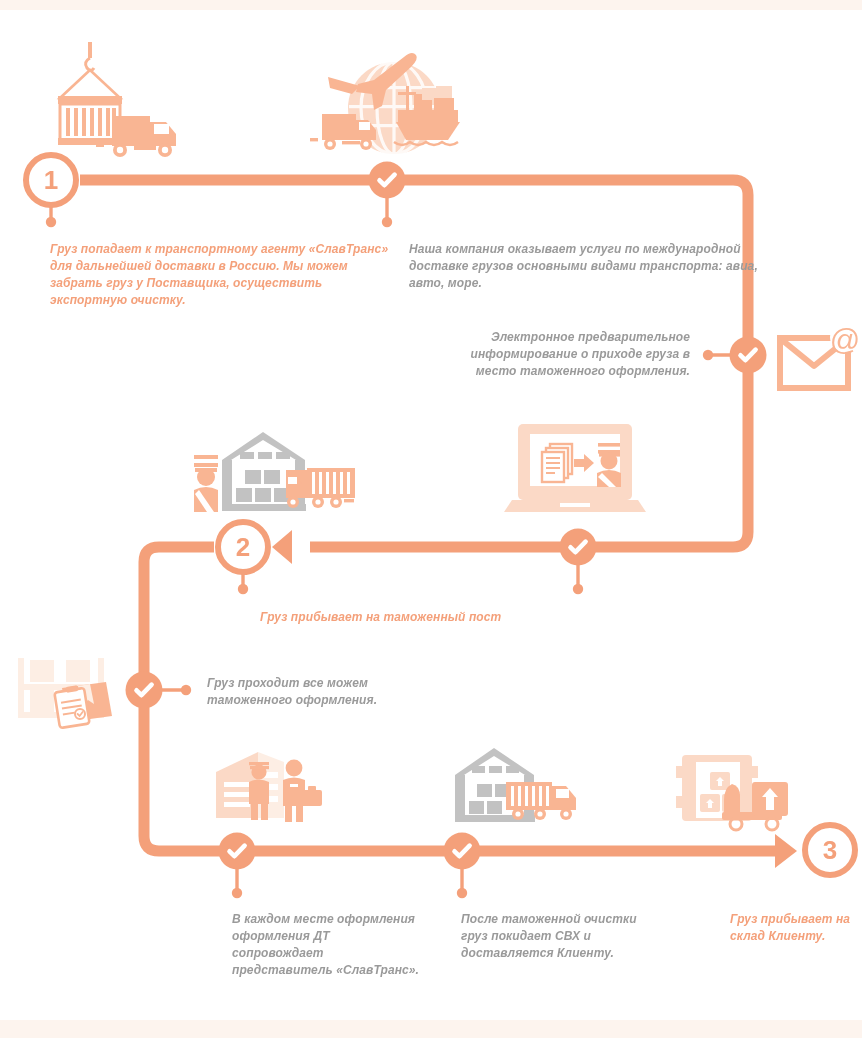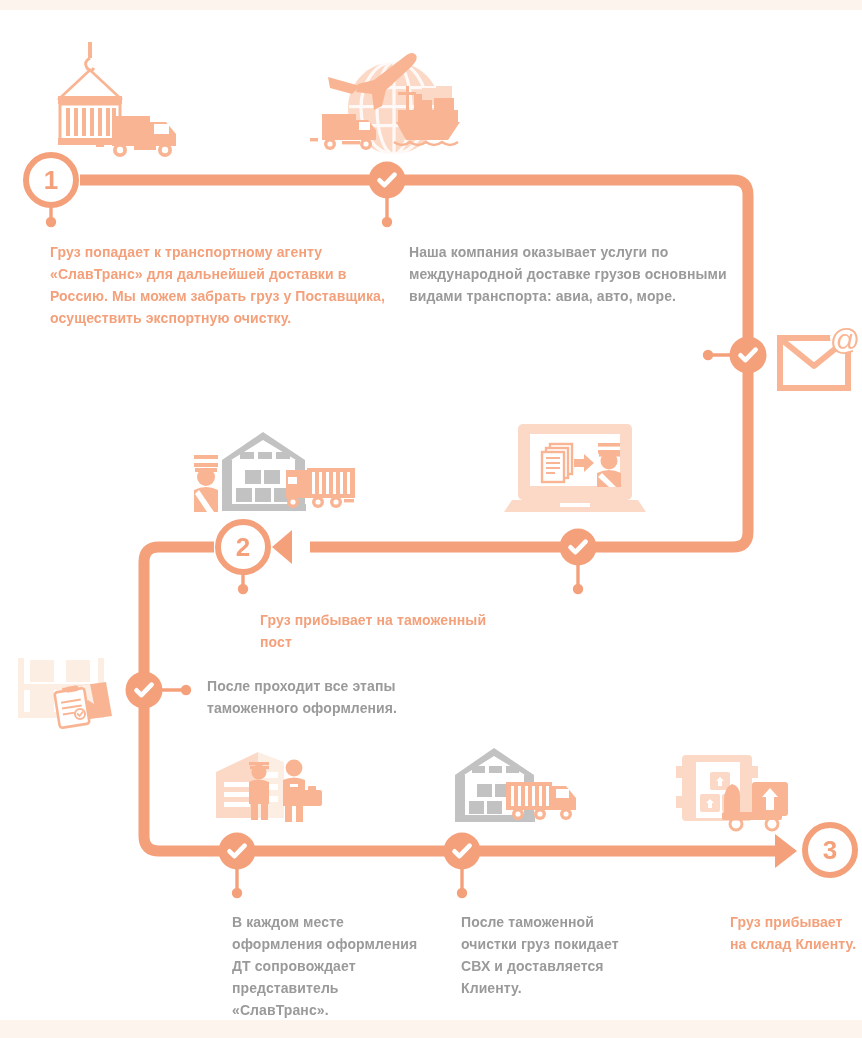--- a/index.html
+++ b/index.html
@@ -8,22 +8,22 @@
     width:862px;height:1038px;position:relative;overflow:hidden;
     background:#ffffff;
   }
   .stage{position:absolute;left:0;top:0;width:862px;height:1038px;}
   .band{position:absolute;left:0;width:862px;background:#fdf4ee;}
   .band.top{top:0;height:10px;}
   .band.bottom{top:1020px;height:18px;}
 
   svg.layer{position:absolute;left:0;top:0;width:862px;height:1038px;pointer-events:none;}
 
-  .txt{position:absolute;font-size:14px;line-height:22px;font-weight:bold;
-       color:#9a9a9a;letter-spacing:0.1px;white-space:pre-line;}
+  .txt{position:absolute;font-size:12px;line-height:17px;font-weight:bold;
+       color:#9a9a9a;letter-spacing:0.1px;white-space:pre-line;font-style:italic;}
   .txt.orange{color:#f4a07a;}
   .txt.right{text-align:right;}
 
   
   #t1{left:50px;top:241px;width:340px;}
   #t2{left:385px;top:241px;width:350px;margin-left:24px;}
   #t3{left:470px;top:329px;width:220px;}
   #t4{left:238px;top:609px;width:260px;padding-left:22px;}
   #t5{left:572px;top:609px;width:230px;}
   #t6{left:207px;top:675px;width:200px;}
@@ -403,25 +403,26 @@
         <circle cx="736" cy="824" r="6" fill="none" stroke="#f9b593" stroke-width="3"></circle>
         <circle cx="772" cy="824" r="6" fill="none" stroke="#f9b593" stroke-width="3"></circle>
       </g>
     </g>
   </svg>
 
   <div class="txt orange" id="t1">Груз попадает к транспортному агенту «СлавТранс» для дальнейшей доставки в Россию. Мы можем забрать груз у Поставщика, осуществить экспортную очистку.</div>
 
   <div class="txt" id="t2">Наша компания оказывает услуги по международной доставке грузов основными видами транспорта: авиа, авто, море.</div>
 
+  <div class="txt right" id="t3">Электронное предварительное информирование о приходе груза в место таможенного оформления.</div>
 
   <div class="txt orange" id="t4">Груз прибывает на таможенный пост</div>
 
 
-  <div class="txt" id="t6">После проходит все этапы таможенного оформления.</div>
+  <div class="txt" id="t6">Груз проходит все можем таможенного оформления.</div>
 
   <div class="txt" id="t7">В каждом месте оформления оформления ДТ сопровождает представитель «СлавТранс».</div>
 
   <div class="txt" id="t8">После таможенной очистки груз покидает СВХ и доставляется Клиенту.</div>
 
   <div class="txt orange" id="t9">Груз прибывает на склад Клиенту.</div>
 
 </div>
 
 </body></html>

